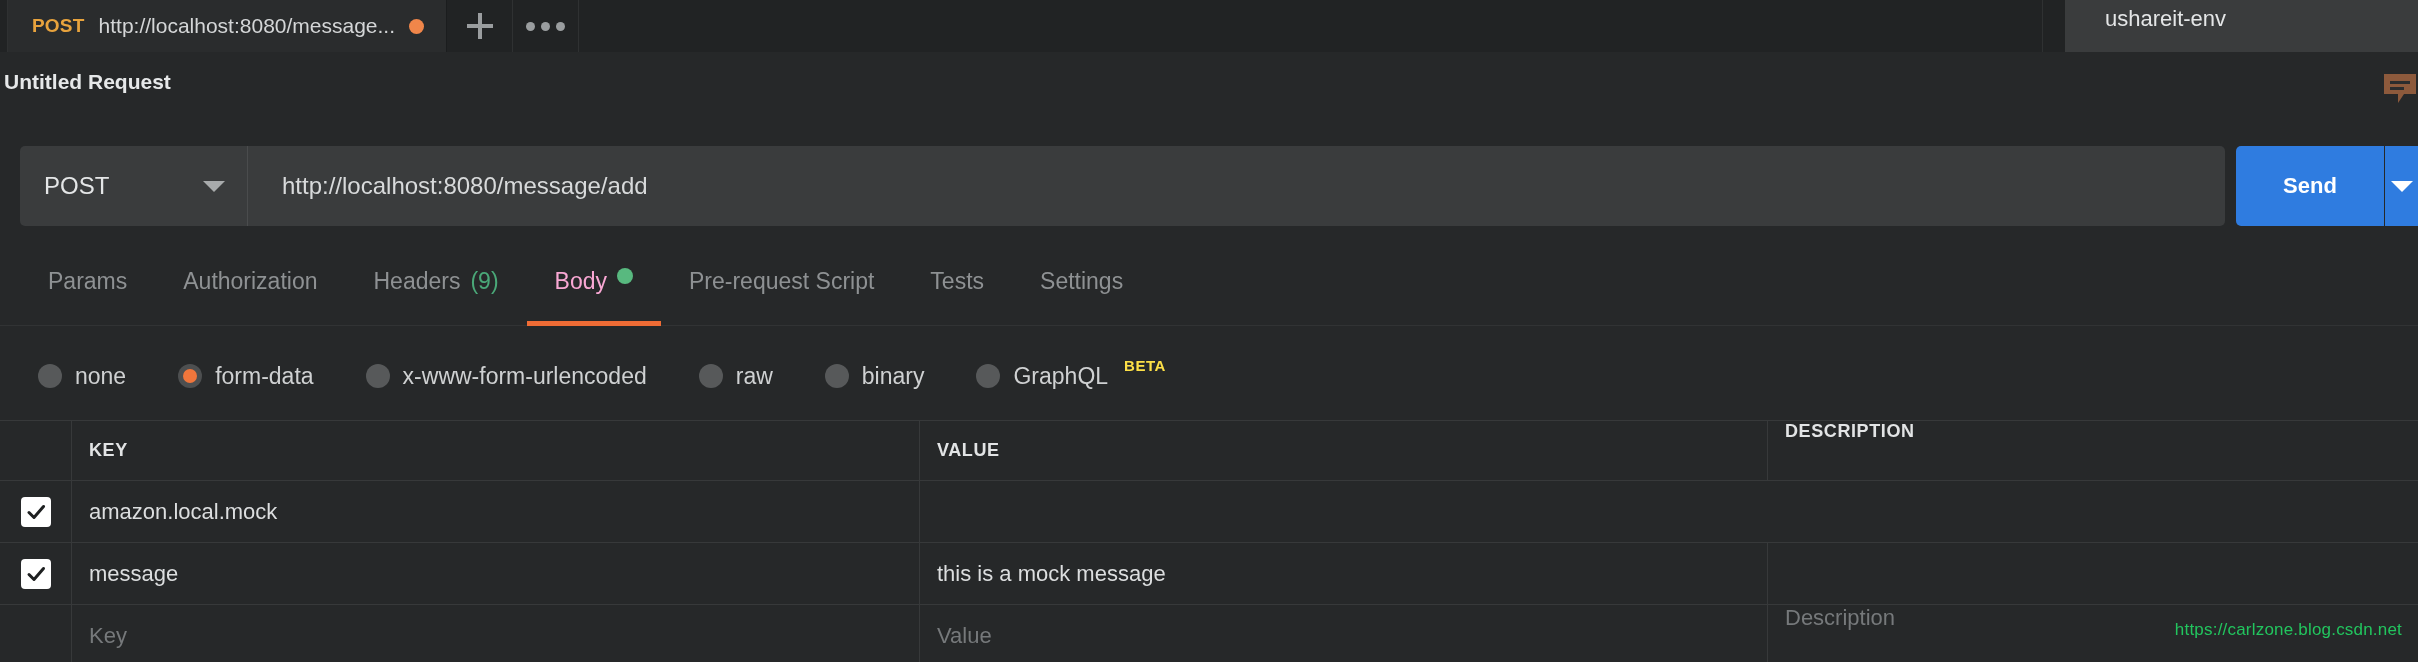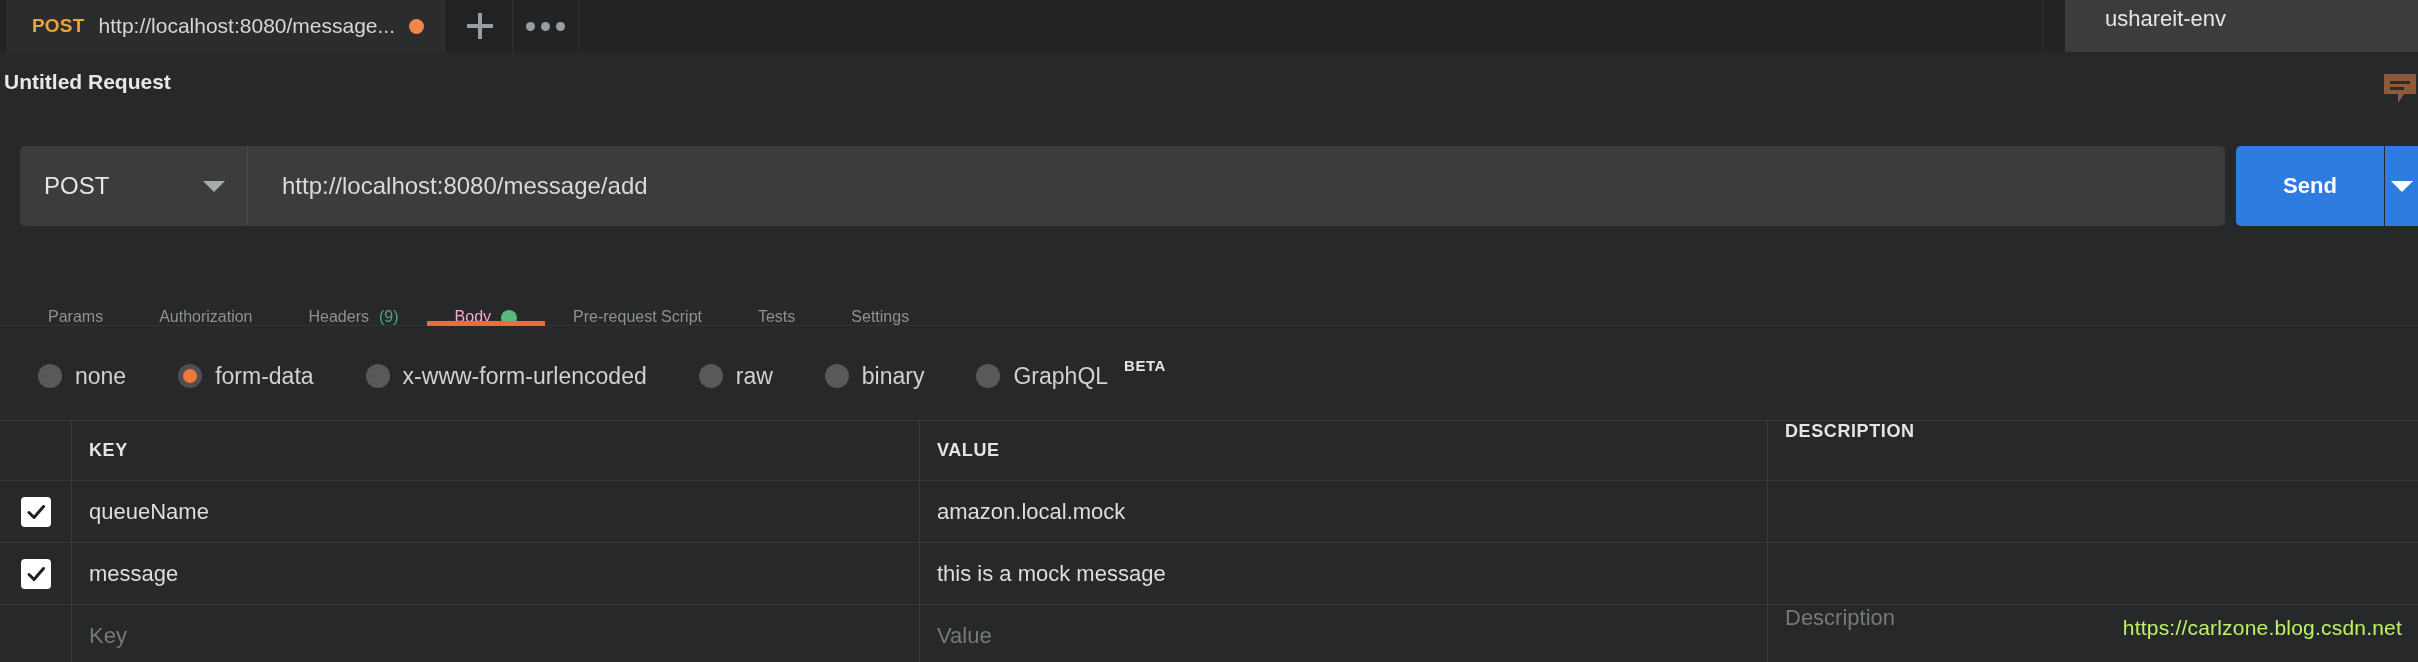--- a/index.html
+++ b/index.html
@@ -255,24 +255,24 @@
     border-bottom: 1px solid #313334;
     box-sizing: border-box;
     display: flex;
     align-items: flex-start;
     padding-left: 20px;
   }
   .rtab {
     position: relative;
     height: 58px;
     display: flex;
-    align-items: flex-end;
+    align-items: flex-start;
     gap: 10px;
     padding: 0 28px;
-    font-size: 16px;
+    font-size: 23px;
     color: #8e9193;
     cursor: pointer;
     box-sizing: border-box;
   }
   .rtab.active { color: #f9a8d4; }
   .rtab.active:after {
     content: "";
     position: absolute;
     left: 0; right: 0; bottom: 0;
     height: 5px;
@@ -321,21 +321,21 @@
     background: #f0763c;
   }
   .radio-label {
     font-size: 23px;
     color: #cfd1d2;
     white-space: nowrap;
   }
   .beta-tag {
     font-size: 15px;
     font-weight: bold;
-    color: #e5e5e5;
+    color: #fde047;
     align-self: flex-start;
     margin-left: 3px;
     margin-top: -6px;
     letter-spacing: 0.5px;
   }
 
   
   .kv-table {
     position: absolute;
     left: 0; top: 420px;
@@ -405,22 +405,22 @@
     align-items: center;
     justify-content: center;
     cursor: pointer;
   }
   .checkbox svg { display: block; }
 
   .watermark {
     position: absolute;
     right: 16px;
     bottom: 22px;
-    font-size: 21px;
-    color: #bef264;
+    font-size: 17px;
+    color: #22c55e;
     letter-spacing: 0.2px;
     pointer-events: none;
   }
 </style>
 </head>
 <body>
 
 <div class="app">
 
   <div class="tabstrip">
@@ -552,23 +552,20 @@
     </div>
 
     <div class="kv-row">
       <div class="cell-check">
         <span class="checkbox">
           <svg width="22" height="22" viewBox="0 0 22 22" xmlns="http://www.w3.org/2000/svg">
             <path d="M4 11.5 L9 16.5 L18.5 5.5" stroke="#1e2021" stroke-width="3" fill="none" stroke-linecap="round" stroke-linejoin="round"></path>
           </svg>
         </span>
       </div>
-      <div class="cell-key">
-        <span class="cell-text">queueName</span>
-      </div>
       <div class="cell-val">
         <span class="cell-text">amazon.local.mock</span>
       </div>
       <div class="cell-desc">
         <span class="cell-text"></span>
       </div>
     </div>
 
     <div class="kv-row">
       <div class="cell-check">

